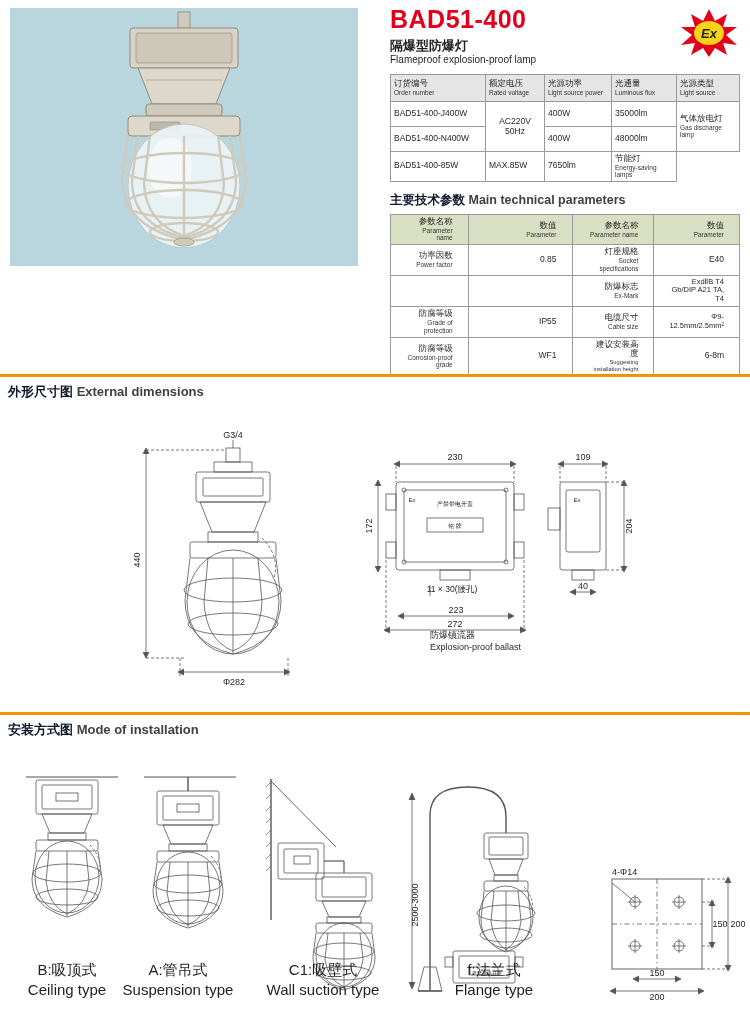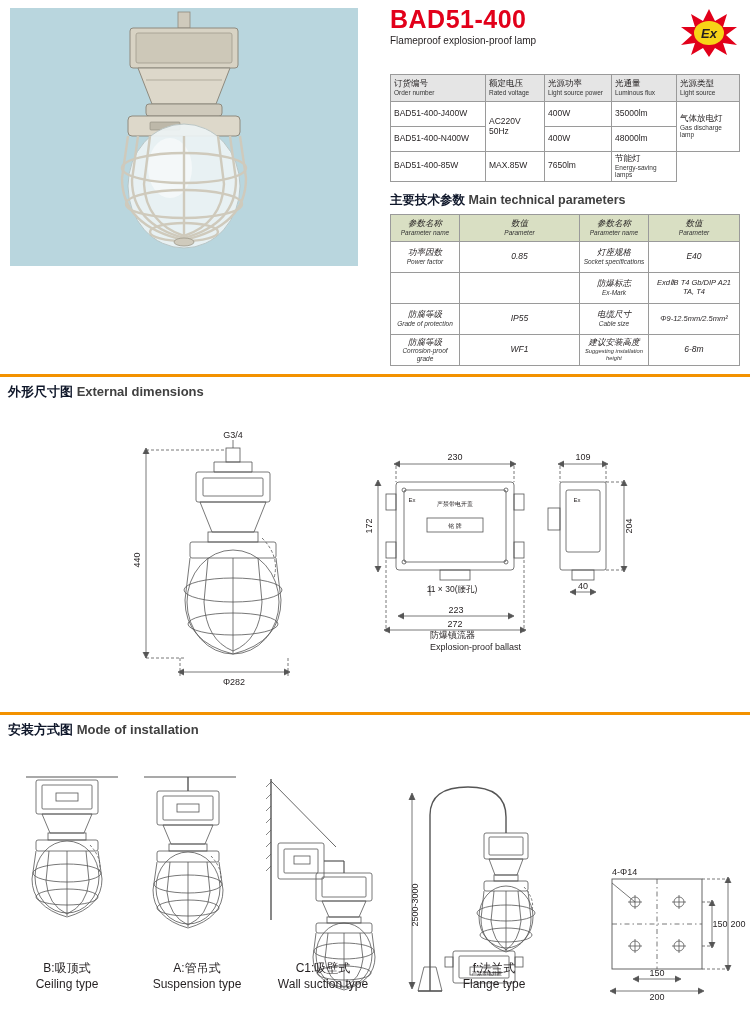--- a/index.html
+++ b/index.html
@@ -118,25 +118,24 @@
   .tech-table {
     position: absolute;
     left: 390px;
     top: 214px;
     width: 350px;
     border-collapse: collapse;
     font-size: 8px;
   }
   .tech-table th, .tech-table td {
     border: 1px solid #9a9a9a;
-    padding: 2px 3px;
+    padding: 2px 15px;
     vertical-align: middle;
-    text-align: center;
+    text-align: right;
     line-height: 1.15;
-    font-style: italic;
   }
   .tech-table thead th {
     background: #d9dfc3;
     font-weight: normal;
     height: 22px;
   }
   .tech-table tbody td { height: 26px; }
   .tech-table .val { font-size: 8.5px; }
 
   
@@ -176,21 +175,21 @@
   .inst-captions {
     position: absolute;
     top: 960px;
     left: 0;
     width: 750px;
     height: 45px;
   }
   .inst-cap {
     position: absolute;
     text-align: center;
-    font-size: 12px;
+    font-size: 15px;
     line-height: 1.35;
     width: 130px;
   }
   .inst-cap .cn { display: block; }
   .inst-cap .en { display: block; }
 
   svg text { font-family: "Liberation Sans", sans-serif; }
 </style>
 </head>
 <body>
@@ -229,20 +228,21 @@
         <ellipse cx="174" cy="160" rx="62" ry="15"></ellipse>
         <ellipse cx="174" cy="196" rx="58" ry="14"></ellipse>
         <ellipse cx="174" cy="224" rx="34" ry="9"></ellipse>
       </g>
       <ellipse cx="174" cy="234" rx="10" ry="4" fill="#cfcabc" stroke="#9c9788" stroke-width="0.8"></ellipse>
     </svg>
   </div>
 
   <div class="title-block">
     <div class="model-title">BAD51-400</div>
+    <div class="title-cn">隔爆型防爆灯</div>
     <div class="title-en">Flameproof explosion-proof lamp</div>
   </div>
 
   <div class="ex-badge">
     <svg width="62" height="50" viewBox="0 0 62 50">
       <g fill="#e2001a">
         <polygon points="31,1 37,13 49,6 45,19 59,19 48,27 59,37 45,35 49,47 37,40 31,49 25,40 13,47 17,35 3,37 14,27 3,19 17,19 13,6 25,13"></polygon>
       </g>
       <ellipse cx="31" cy="25" rx="15" ry="12" fill="#f7d417"></ellipse>
       <text x="31" y="30" text-anchor="middle" font-size="13" font-weight="bold" fill="#231f20" font-style="italic">Ex</text>
@@ -270,21 +270,21 @@
         </th>
         <th>
           <span class="cn-lab">光源类型</span>
           <span class="en-lab">Light source</span>
         </th>
       </tr>
     </thead>
     <tbody>
       <tr>
         <td>BAD51-400-J400W</td>
-        <td rowspan="2" style="">
+        <td rowspan="2" style="text-align:center">
           <span class="cn-lab" style="font-size:8.5px">AC220V
 50Hz</span>
         </td>
         <td>400W</td>
         <td>35000lm</td>
         <td rowspan="2">
           <span class="cn-lab">气体放电灯</span>
           <span class="en-lab">Gas discharge lamp</span>
         </td>
       </tr>
@@ -671,21 +671,21 @@
       <text x="657" y="221" font-size="9" fill="#231f20" text-anchor="middle">150</text>
       <text x="657" y="245" font-size="9" fill="#231f20" text-anchor="middle">200</text>
     </svg>
   </div>
 
   <div class="inst-captions">
     <div class="inst-cap" style="left:2px;">
       <span class="cn">B:吸顶式</span>
       <span class="en">Ceiling type</span>
     </div>
-    <div class="inst-cap" style="left:132px;">
+    <div class="inst-cap" style="left:113px;">
       <span class="cn">A:管吊式</span>
       <span class="en">Suspension type</span>
     </div>
     <div class="inst-cap" style="left:258px;">
       <span class="cn">C1:吸壁式</span>
       <span class="en">Wall suction type</span>
     </div>
     <div class="inst-cap" style="left:429px;">
       <span class="cn">f:法兰式</span>
       <span class="en">Flange type</span>

